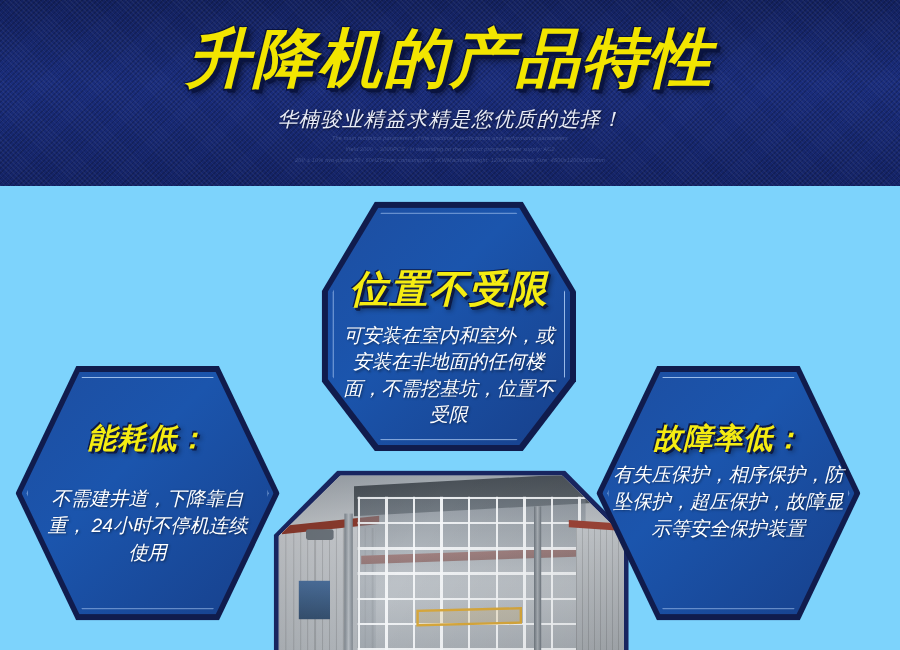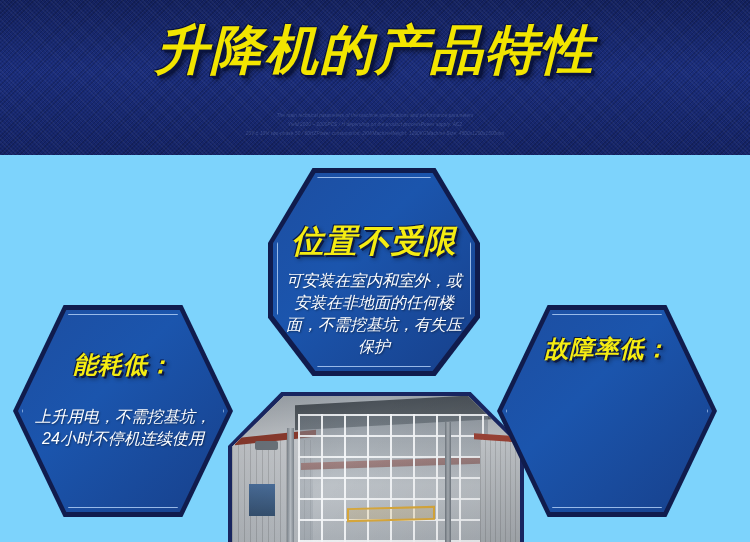--- a/index.html
+++ b/index.html
@@ -245,31 +245,32 @@
   #hex-left .hex-body  { font-size: 16px; line-height: 1.4; padding: 0 22px; }
 
   
   #hex-right {
     left: 497px; top: 305px;
     width: 220px; height: 212px;
     clip-path: polygon(23% 0%, 77% 0%, 100% 50%, 77% 100%, 23% 100%, 0% 50%);
   }
   #hex-right .hex-inner { clip-path: polygon(23% 0%, 77% 0%, 100% 50%, 77% 100%, 23% 100%, 0% 50%); }
   #hex-right .hex-line  { clip-path: polygon(23% 0%, 77% 0%, 100% 50%, 77% 100%, 23% 100%, 0% 50%); }
-  #hex-right .hex-content { top: 28px; }
+  #hex-right .hex-content { top: 44px; }
   #hex-right .hex-title { font-size: 24px; letter-spacing: 1px; margin-bottom: 5px; }
   #hex-right .hex-body  { font-size: 16px; line-height: 1.4; padding: 0 8px; }
 </style>
 </head>
 <body>
 
 <div id="page">
 
   <div id="banner">
     <div id="banner-title">升降机的产品特性</div>
+    <div id="banner-subtitle">华楠骏业精益求精是您优质的选择！</div>
     <div id="banner-micro">
       <span>The main technical parameters of the machine specifications and performance parameters</span>
       <span>Yield 2000 ~ 2000PCS / H depending on the product processPower supply: AC2</span>
       <span>20V ± 10% two-phase 50 / 60HZPower consumption: 2KWMachineWeight: 1200KGMachine Size: 4500x1200x1500mm</span>
     </div>
   </div>
 
   <div id="photo-wrap">
     <div id="photo">
       <div class="ph-sky"></div>
@@ -289,34 +290,35 @@
       <div class="ph-vent"></div>
       <div class="ph-shade"></div>
     </div>
   </div>
 
   <div class="hex" id="hex-top">
     <div class="hex-inner"></div>
     <div class="hex-line"></div>
     <div class="hex-content">
       <div class="hex-title">位置不受限</div>
-      <div class="hex-body">可安装在室内和室外，或安装在非地面的任何楼面，不需挖基坑，有失压保护</div>
+      <div class="hex-body">可安装在室内和室外，或安装在非地面的任何楼面，不需挖基坑，位置不受限</div>
     </div>
   </div>
 
   <div class="hex" id="hex-left">
     <div class="hex-inner"></div>
     <div class="hex-line"></div>
     <div class="hex-content">
       <div class="hex-title">能耗低：</div>
-      <div class="hex-body">上升用电，不需挖基坑， 24小时不停机连续使用</div>
+      <div class="hex-body">不需建井道，下降靠自重， 24小时不停机连续使用</div>
     </div>
   </div>
 
   <div class="hex" id="hex-right">
     <div class="hex-inner"></div>
     <div class="hex-line"></div>
     <div class="hex-content">
       <div class="hex-title">故障率低：</div>
+      <div class="hex-body">有失压保护，相序保护，防坠保护，超压保护，故障显示等安全保护装置</div>
     </div>
   </div>
 
 </div>
 
 </body></html>

